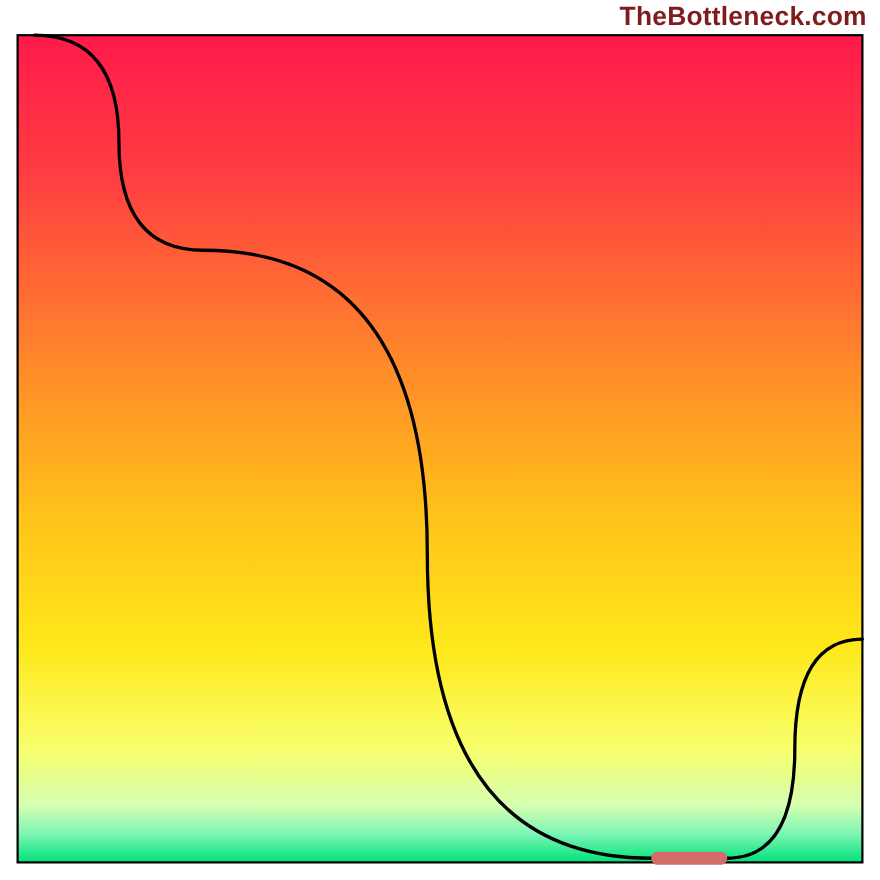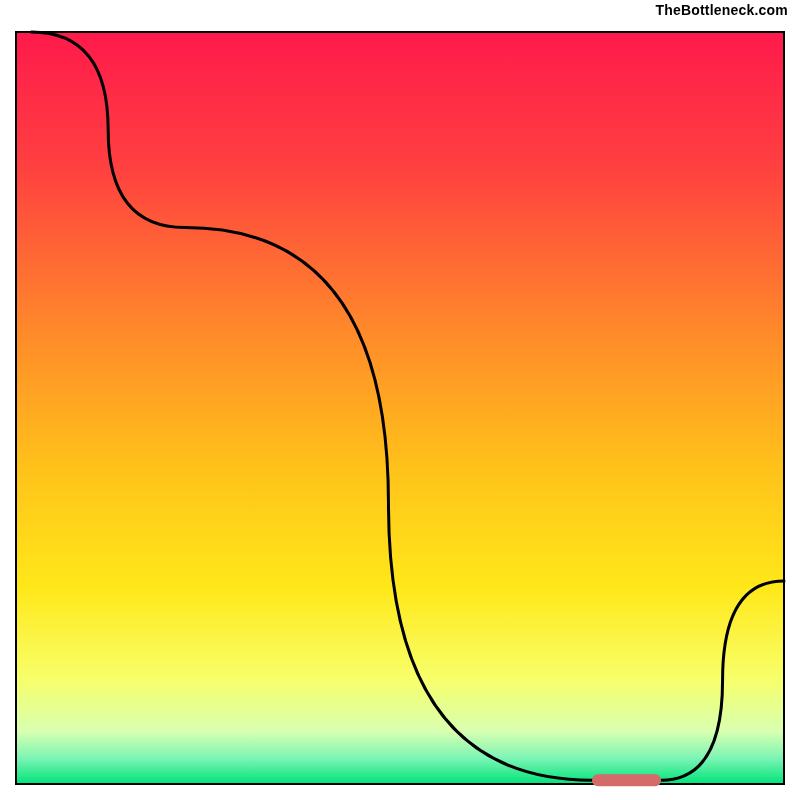--- a/index.html
+++ b/index.html
@@ -12,23 +12,23 @@
   }
   .wrap {
     position: relative;
     width: 800px;
     height: 800px;
   }
   .attribution {
     position: absolute;
     top: 2px;
     right: 12px;
-    font-size: 14px;
+    font-size: 24px;
     font-weight: 700;
-    color: #000000;
+    color: #7f1d1d;
     letter-spacing: 0.2px;
   }
   svg.chart {
     position: absolute;
     left: 0;
     top: 0;
   }
 </style>
 </head>
 <body>

